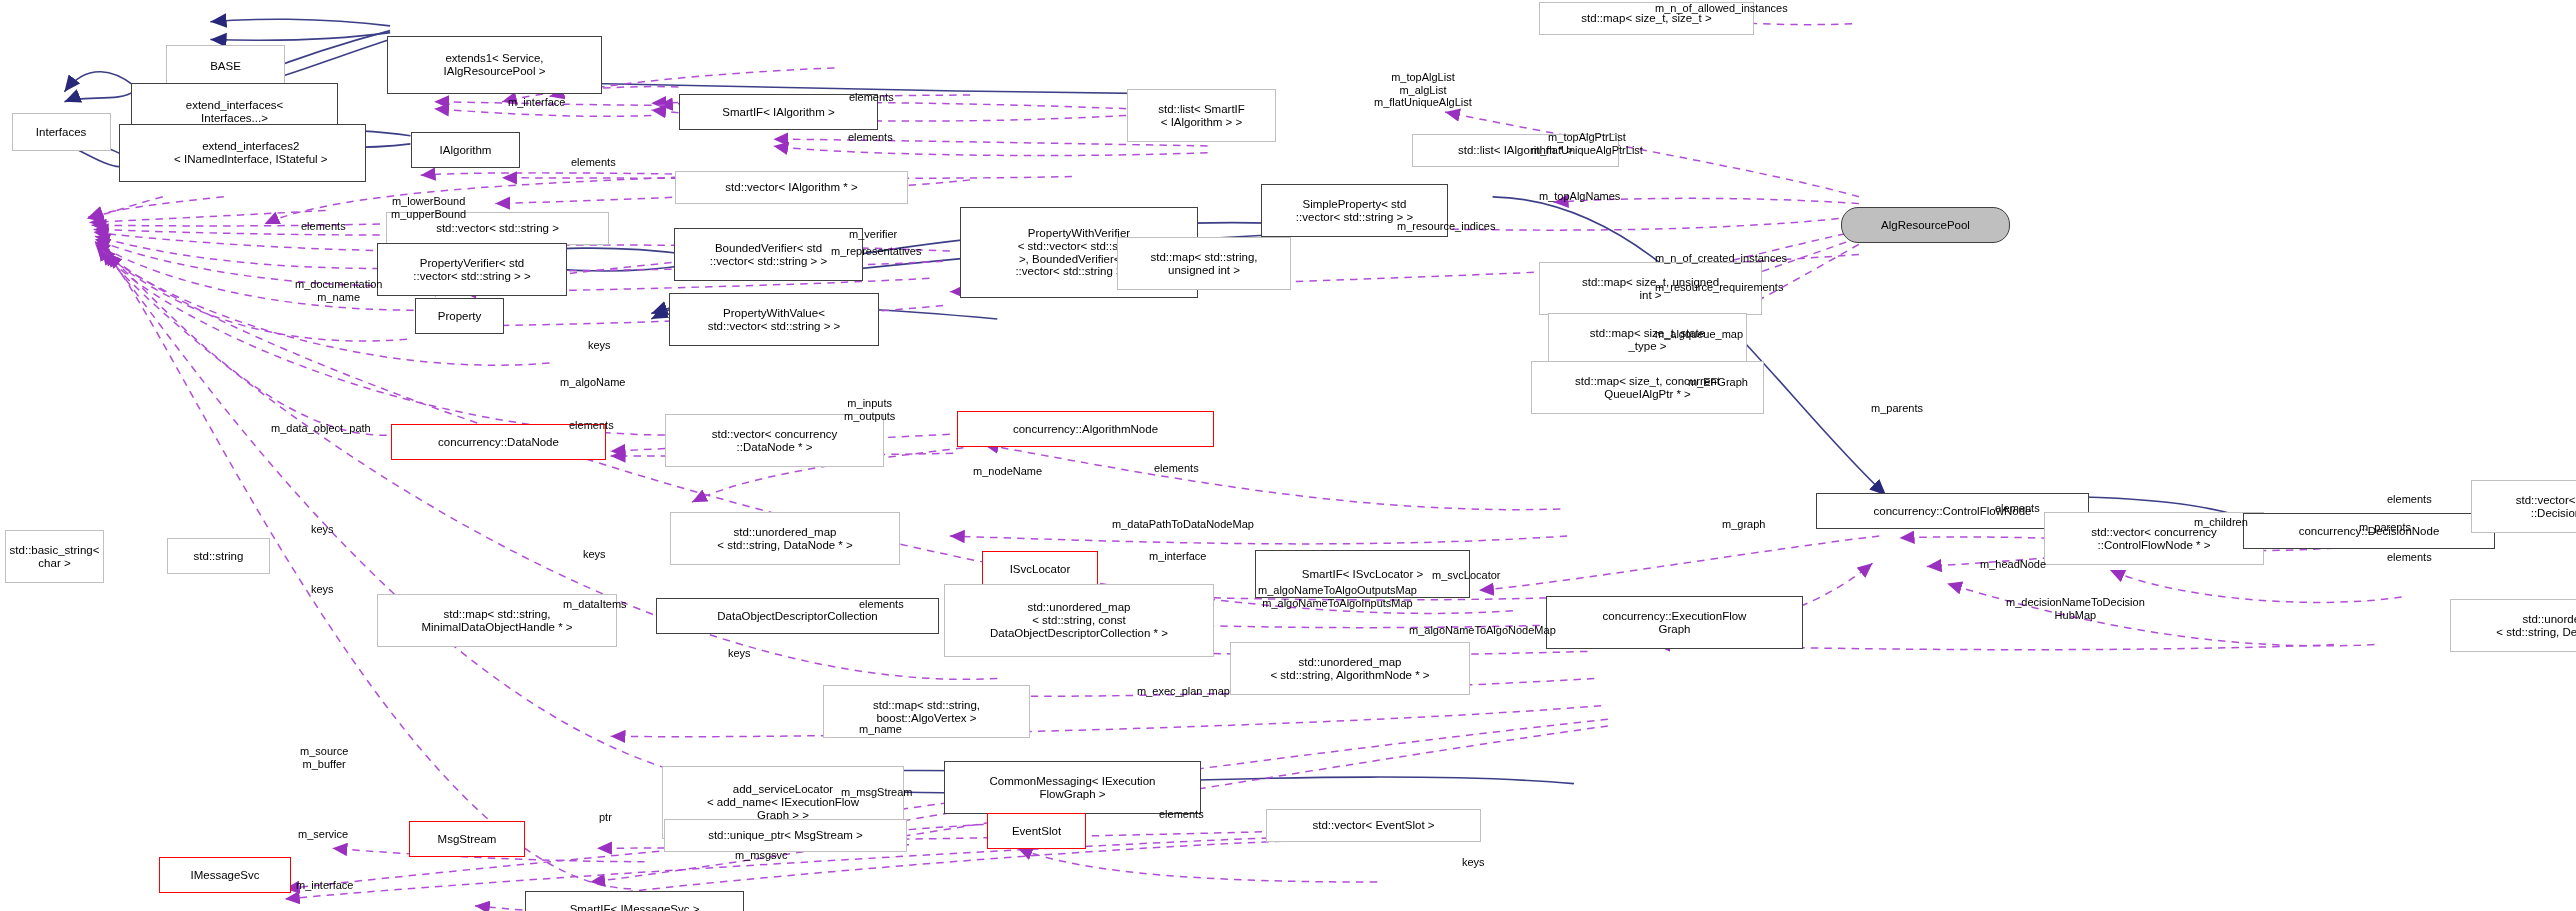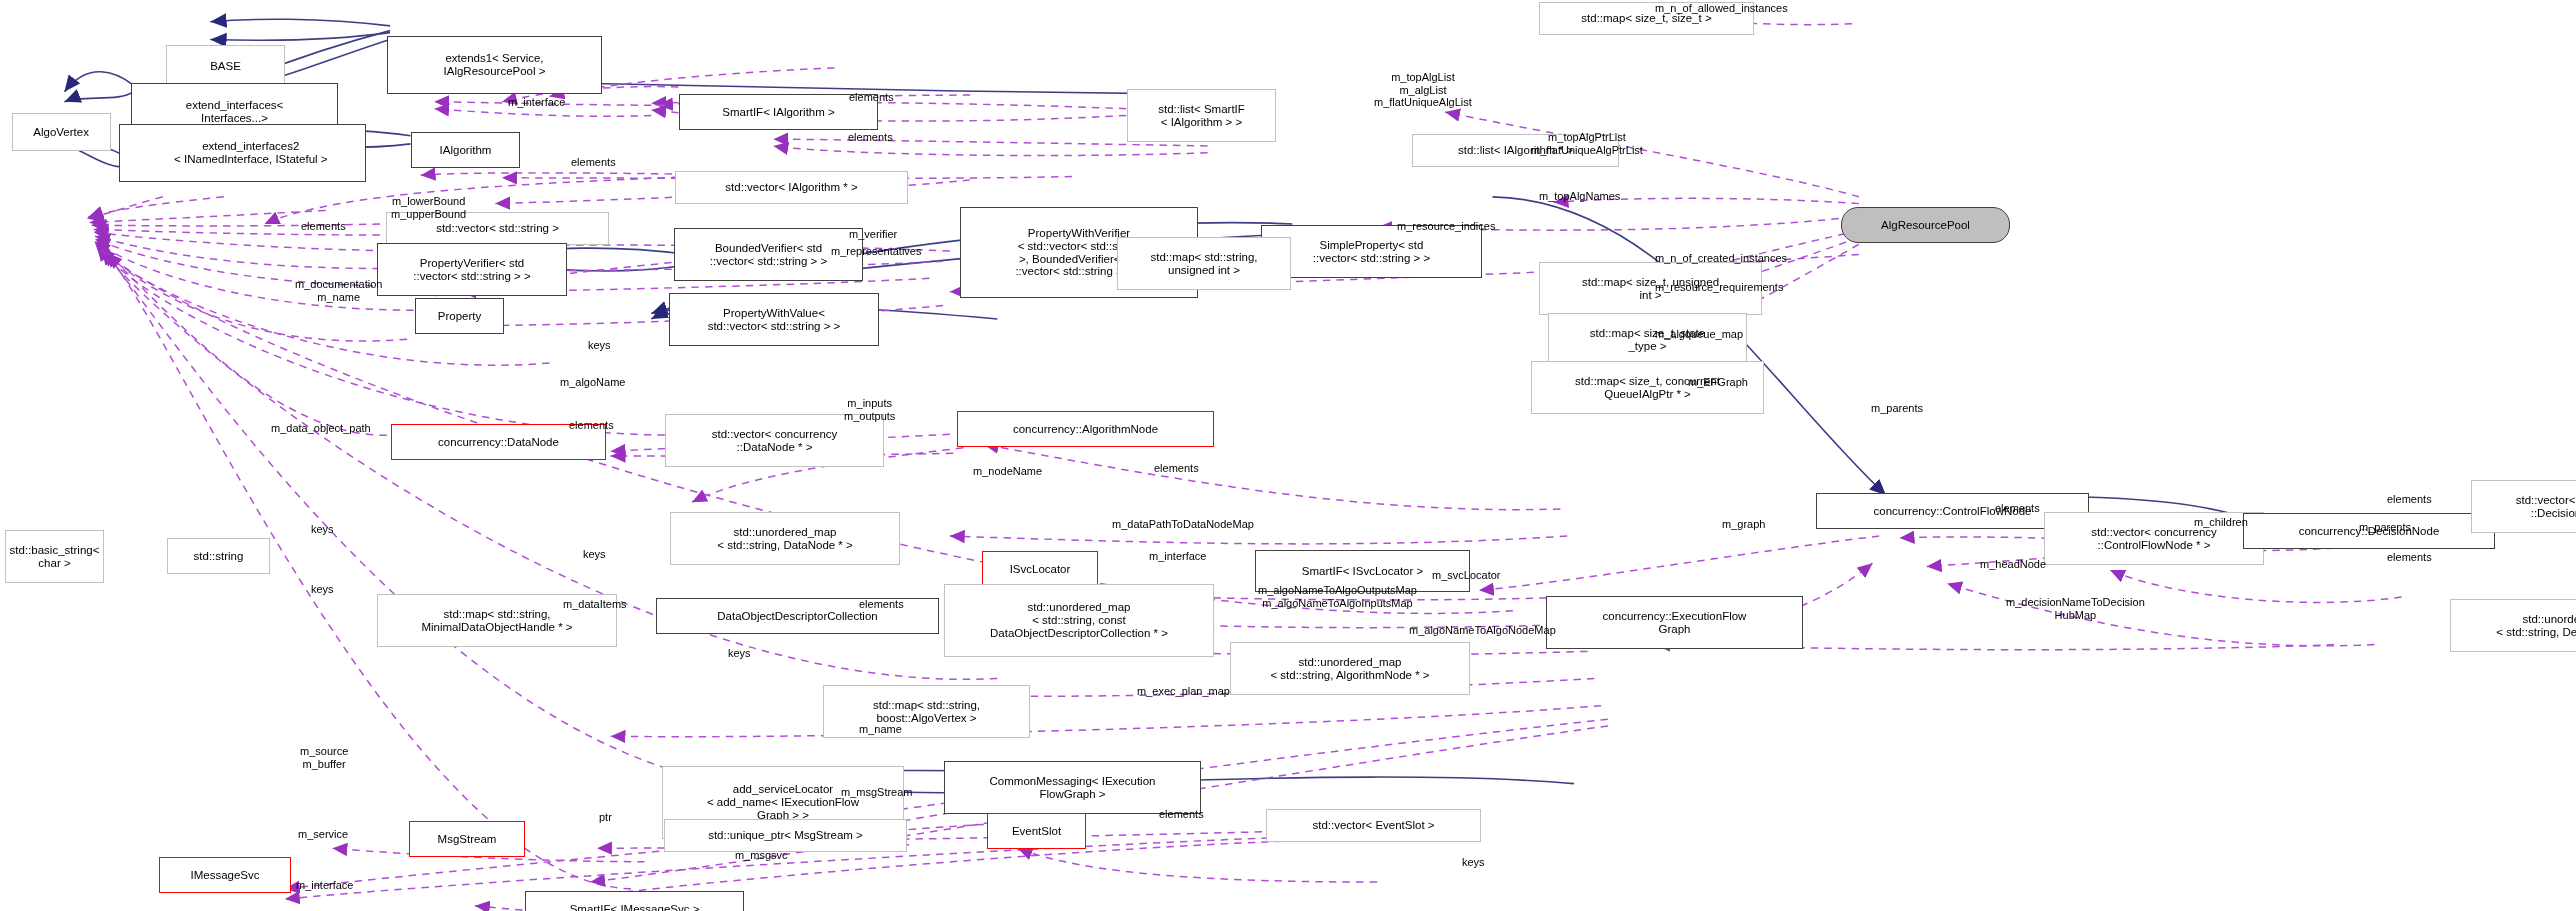--- a/index.html
+++ b/index.html
@@ -132,32 +132,32 @@
       <path d="M1090,1360 C950,1355 800,1345 700,1335"></path>
     </g>
   </svg>
 
   <div id="nodes">
       <div class="node n-grey" style="left: 166px; top: 45px; width: 119px; height: 43px;">BASE</div>
       <div class="node n-dark" style="left: 387px; top: 36px; width: 215px; height: 58px;">extends1&lt; Service,
 IAlgResourcePool &gt;</div>
       <div class="node n-dark" style="left: 131px; top: 83px; width: 207px; height: 58px;">extend_interfaces&lt;
 Interfaces...&gt;</div>
-      <div class="node n-grey" style="left: 11.6px; top: 113px; width: 99px; height: 38px;">AlgoVertex</div>
+      <div class="node n-grey" style="left: 11.6px; top: 113px; width: 99px; height: 38px;">Interfaces</div>
       <div class="node n-dark" style="left: 119px; top: 124px; width: 247px; height: 58px; padding-left: 20px;">extend_interfaces2
 &lt; INamedInterface, IStateful &gt;</div>
       <div class="node n-dark" style="left: 411px; top: 132px; width: 109px; height: 36px;">IAlgorithm</div>
       <div class="node n-dark" style="left: 679px; top: 94px; width: 199px; height: 36px;">SmartIF&lt; IAlgorithm &gt;</div>
       <div class="node n-grey" style="left: 1127px; top: 89px; width: 149px; height: 53px;">std::list&lt; SmartIF
 &lt; IAlgorithm &gt; &gt;</div>
       <div class="node n-grey" style="left: 1412px; top: 134px; width: 207px; height: 33px;">std::list&lt; IAlgorithm * &gt;</div>
       <div class="node n-grey" style="left: 1539px; top: 1.7px; width: 215px; height: 33px;">std::map&lt; size_t, size_t &gt;</div>
       <div class="node n-grey" style="left: 675px; top: 171px; width: 233px; height: 33px;">std::vector&lt; IAlgorithm * &gt;</div>
       <div class="node n-focus" style="left: 1841px; top: 207px; width: 169px; height: 36px; border-radius: 17px;">AlgResourcePool</div>
-      <div class="node n-dark" style="left: 1261px; top: 184px; width: 221px; height: 53px; margin-top: 41px;">SimpleProperty&lt; std
+      <div class="node n-dark" style="left: 1261px; top: 184px; width: 187px; height: 53px;">SimpleProperty&lt; std
 ::vector&lt; std::string &gt; &gt;</div>
       <div class="node n-dark" style="left: 960px; top: 207px; width: 238px; height: 91px;">PropertyWithVerifier
 &lt; std::vector&lt; std::string
 &gt;, BoundedVerifier&lt; std
 ::vector&lt; std::string &gt; &gt; &gt;</div>
       <div class="node n-grey" style="left: 1117px; top: 237px; width: 174px; height: 53px;">std::map&lt; std::string,
 unsigned int &gt;</div>
       <div class="node n-grey" style="left: 386px; top: 212px; width: 223px; height: 33px;">std::vector&lt; std::string &gt;</div>
       <div class="node n-dark" style="left: 674px; top: 228px; width: 189px; height: 53px;">BoundedVerifier&lt; std
 ::vector&lt; std::string &gt; &gt;</div>
@@ -181,21 +181,21 @@
       <div class="node n-grey" style="left: 167px; top: 538px; width: 103px; height: 36px;">std::string</div>
       <div class="node n-grey" style="left: 670px; top: 512px; width: 230px; height: 53px;">std::unordered_map
 &lt; std::string, DataNode * &gt;</div>
       <div class="node n-dark" style="left: 1816px; top: 493px; width: 273px; height: 36px;">concurrency::ControlFlowNode</div>
       <div class="node n-grey" style="left: 2044px; top: 512px; width: 220px; height: 53px;">std::vector&lt; concurrency
 ::ControlFlowNode * &gt;</div>
       <div class="node n-dark" style="left: 2243px; top: 513px; width: 252px; height: 36px;">concurrency::DecisionNode</div>
       <div class="node n-grey" style="left: 2471px; top: 480px; width: 215px; height: 53px;">std::vector&lt; concurrency
 ::DecisionNode * &gt;</div>
       <div class="node n-red" style="left: 982px; top: 551px; width: 116px; height: 36px;">ISvcLocator</div>
-      <div class="node n-dark" style="left: 1255px; top: 550px; width: 215px; height: 42px;">SmartIF&lt; ISvcLocator &gt;</div>
+      <div class="node n-dark" style="left: 1255px; top: 550px; width: 215px; height: 48px;">SmartIF&lt; ISvcLocator &gt;</div>
       <div class="node n-grey" style="left: 377px; top: 594px; width: 240px; height: 53px;">std::map&lt; std::string,
 MinimalDataObjectHandle * &gt;</div>
       <div class="node n-dark" style="left: 656px; top: 598px; width: 283px; height: 36px;">DataObjectDescriptorCollection</div>
       <div class="node n-grey" style="left: 944px; top: 584px; width: 270px; height: 73px;">std::unordered_map
 &lt; std::string, const
 DataObjectDescriptorCollection * &gt;</div>
       <div class="node n-dark" style="left: 1546px; top: 596px; width: 257px; height: 53px;">concurrency::ExecutionFlow
 Graph</div>
       <div class="node n-grey" style="left: 2450px; top: 599px; width: 248px; height: 53px;">std::unordered_map
 &lt; std::string, DecisionNode * &gt;</div>

